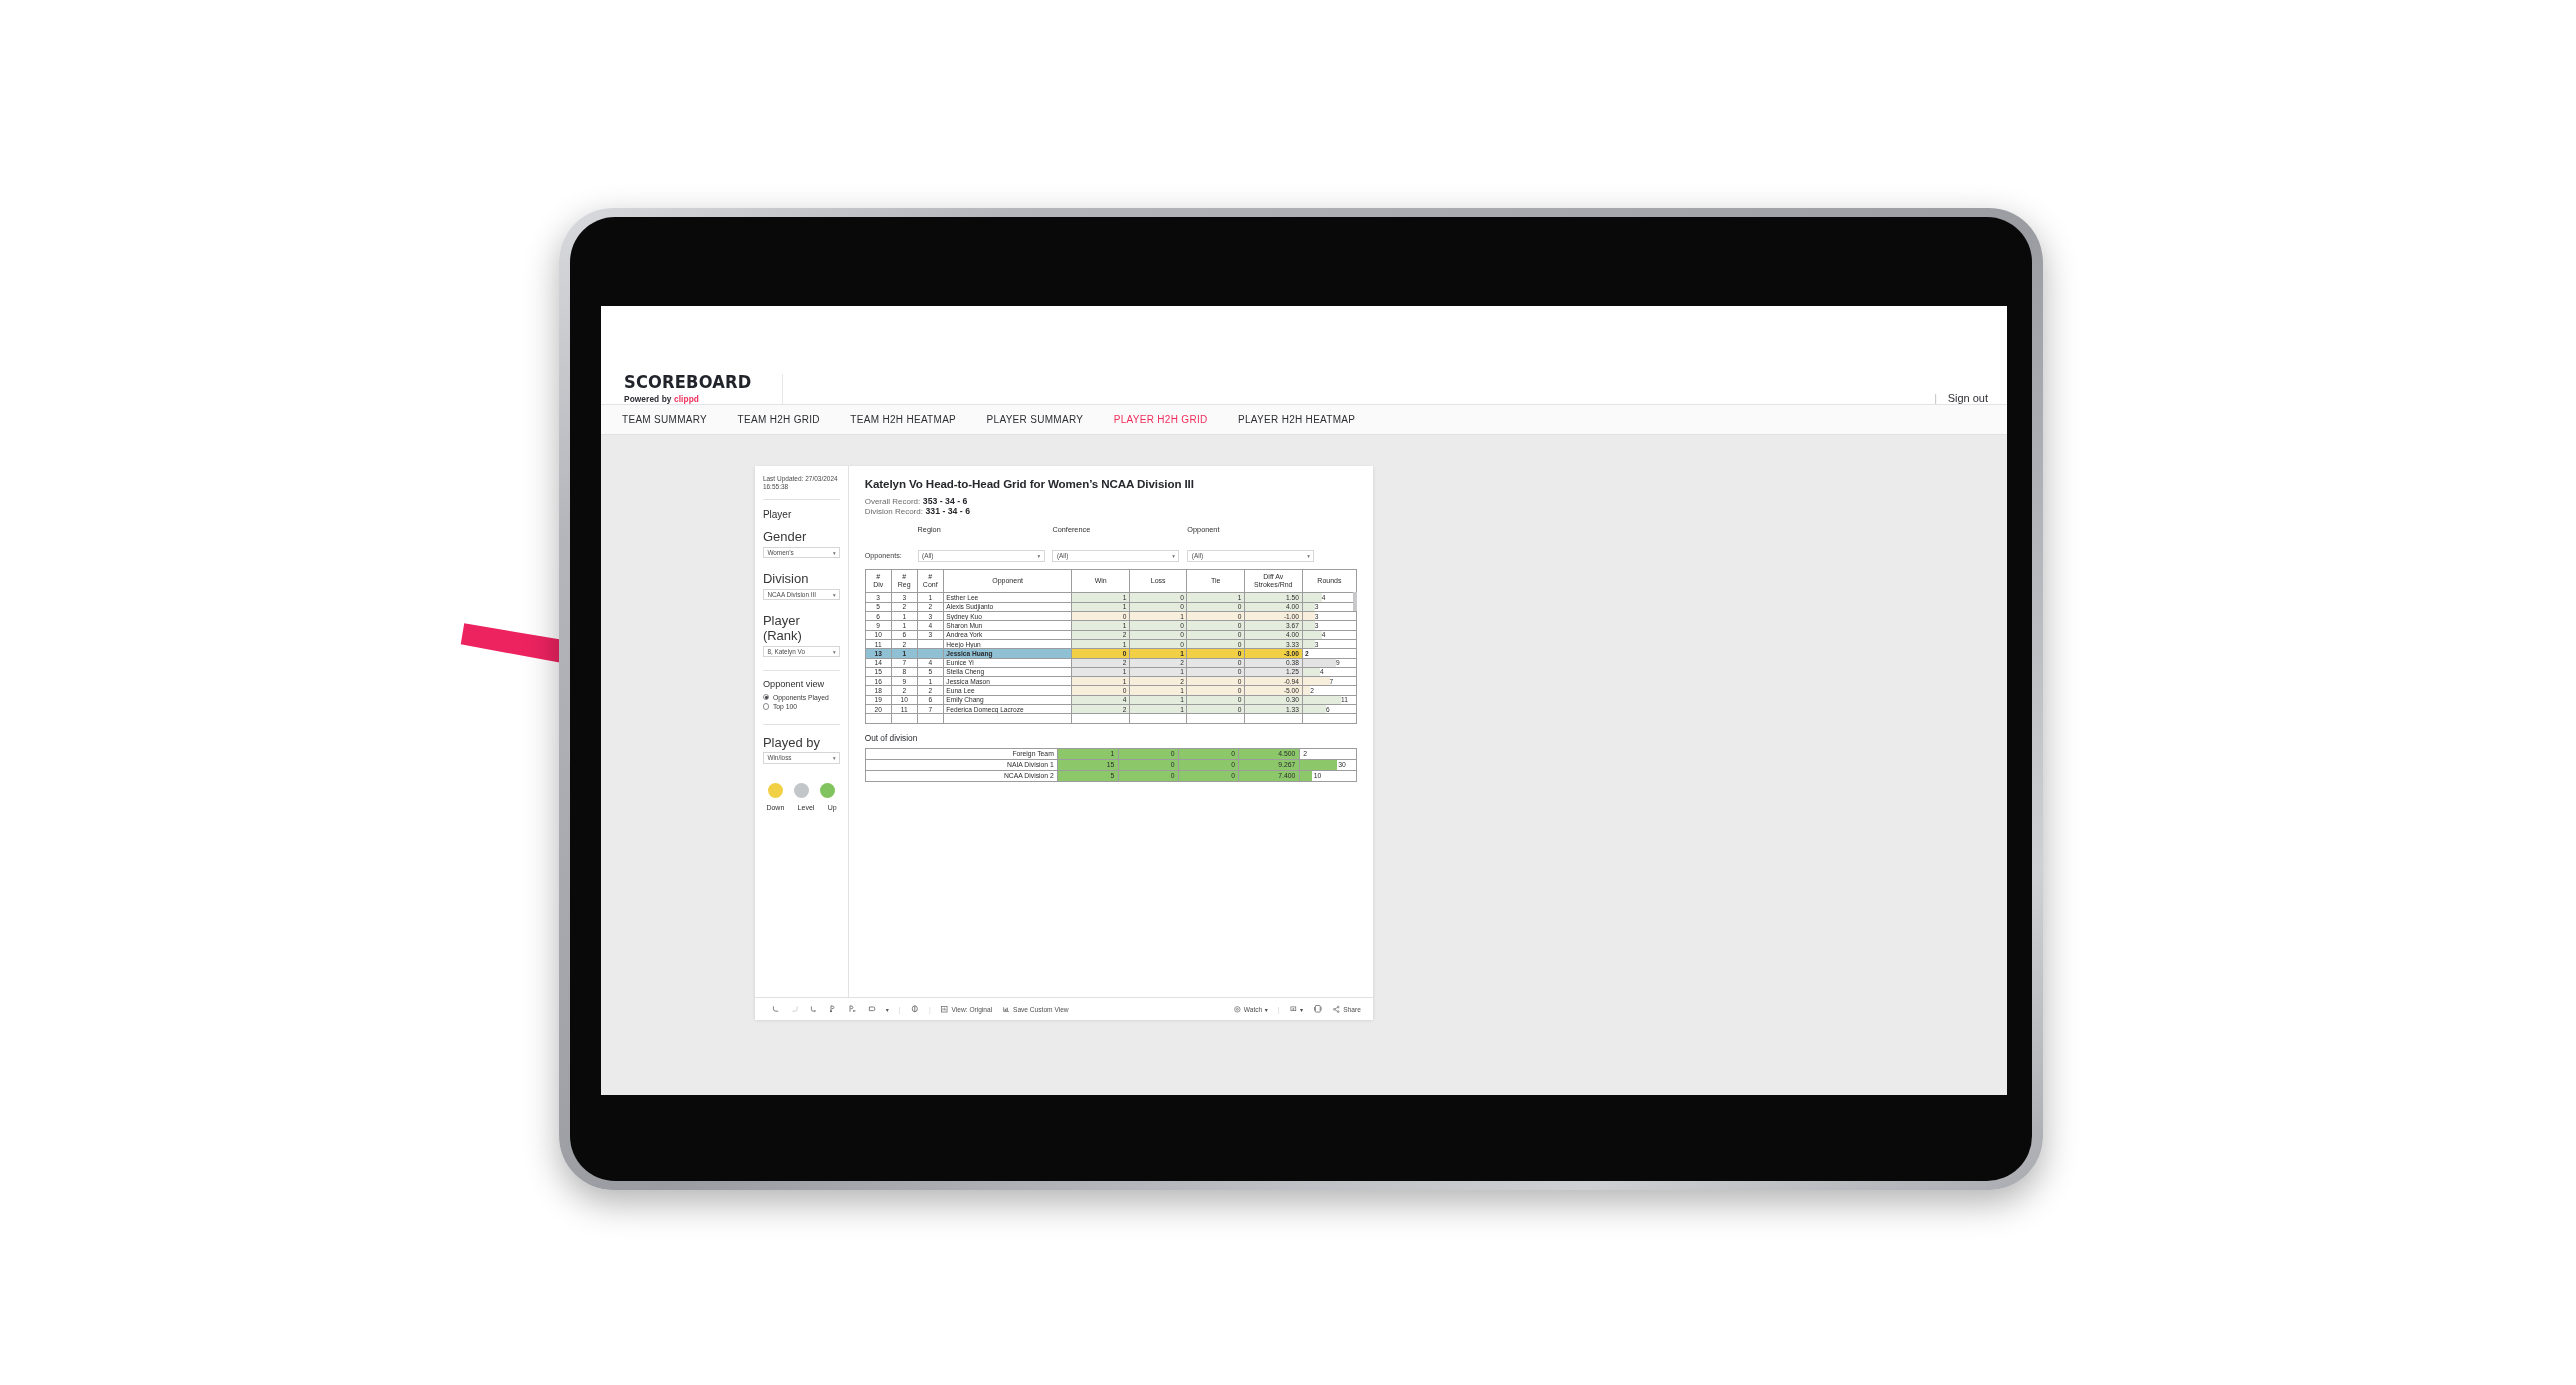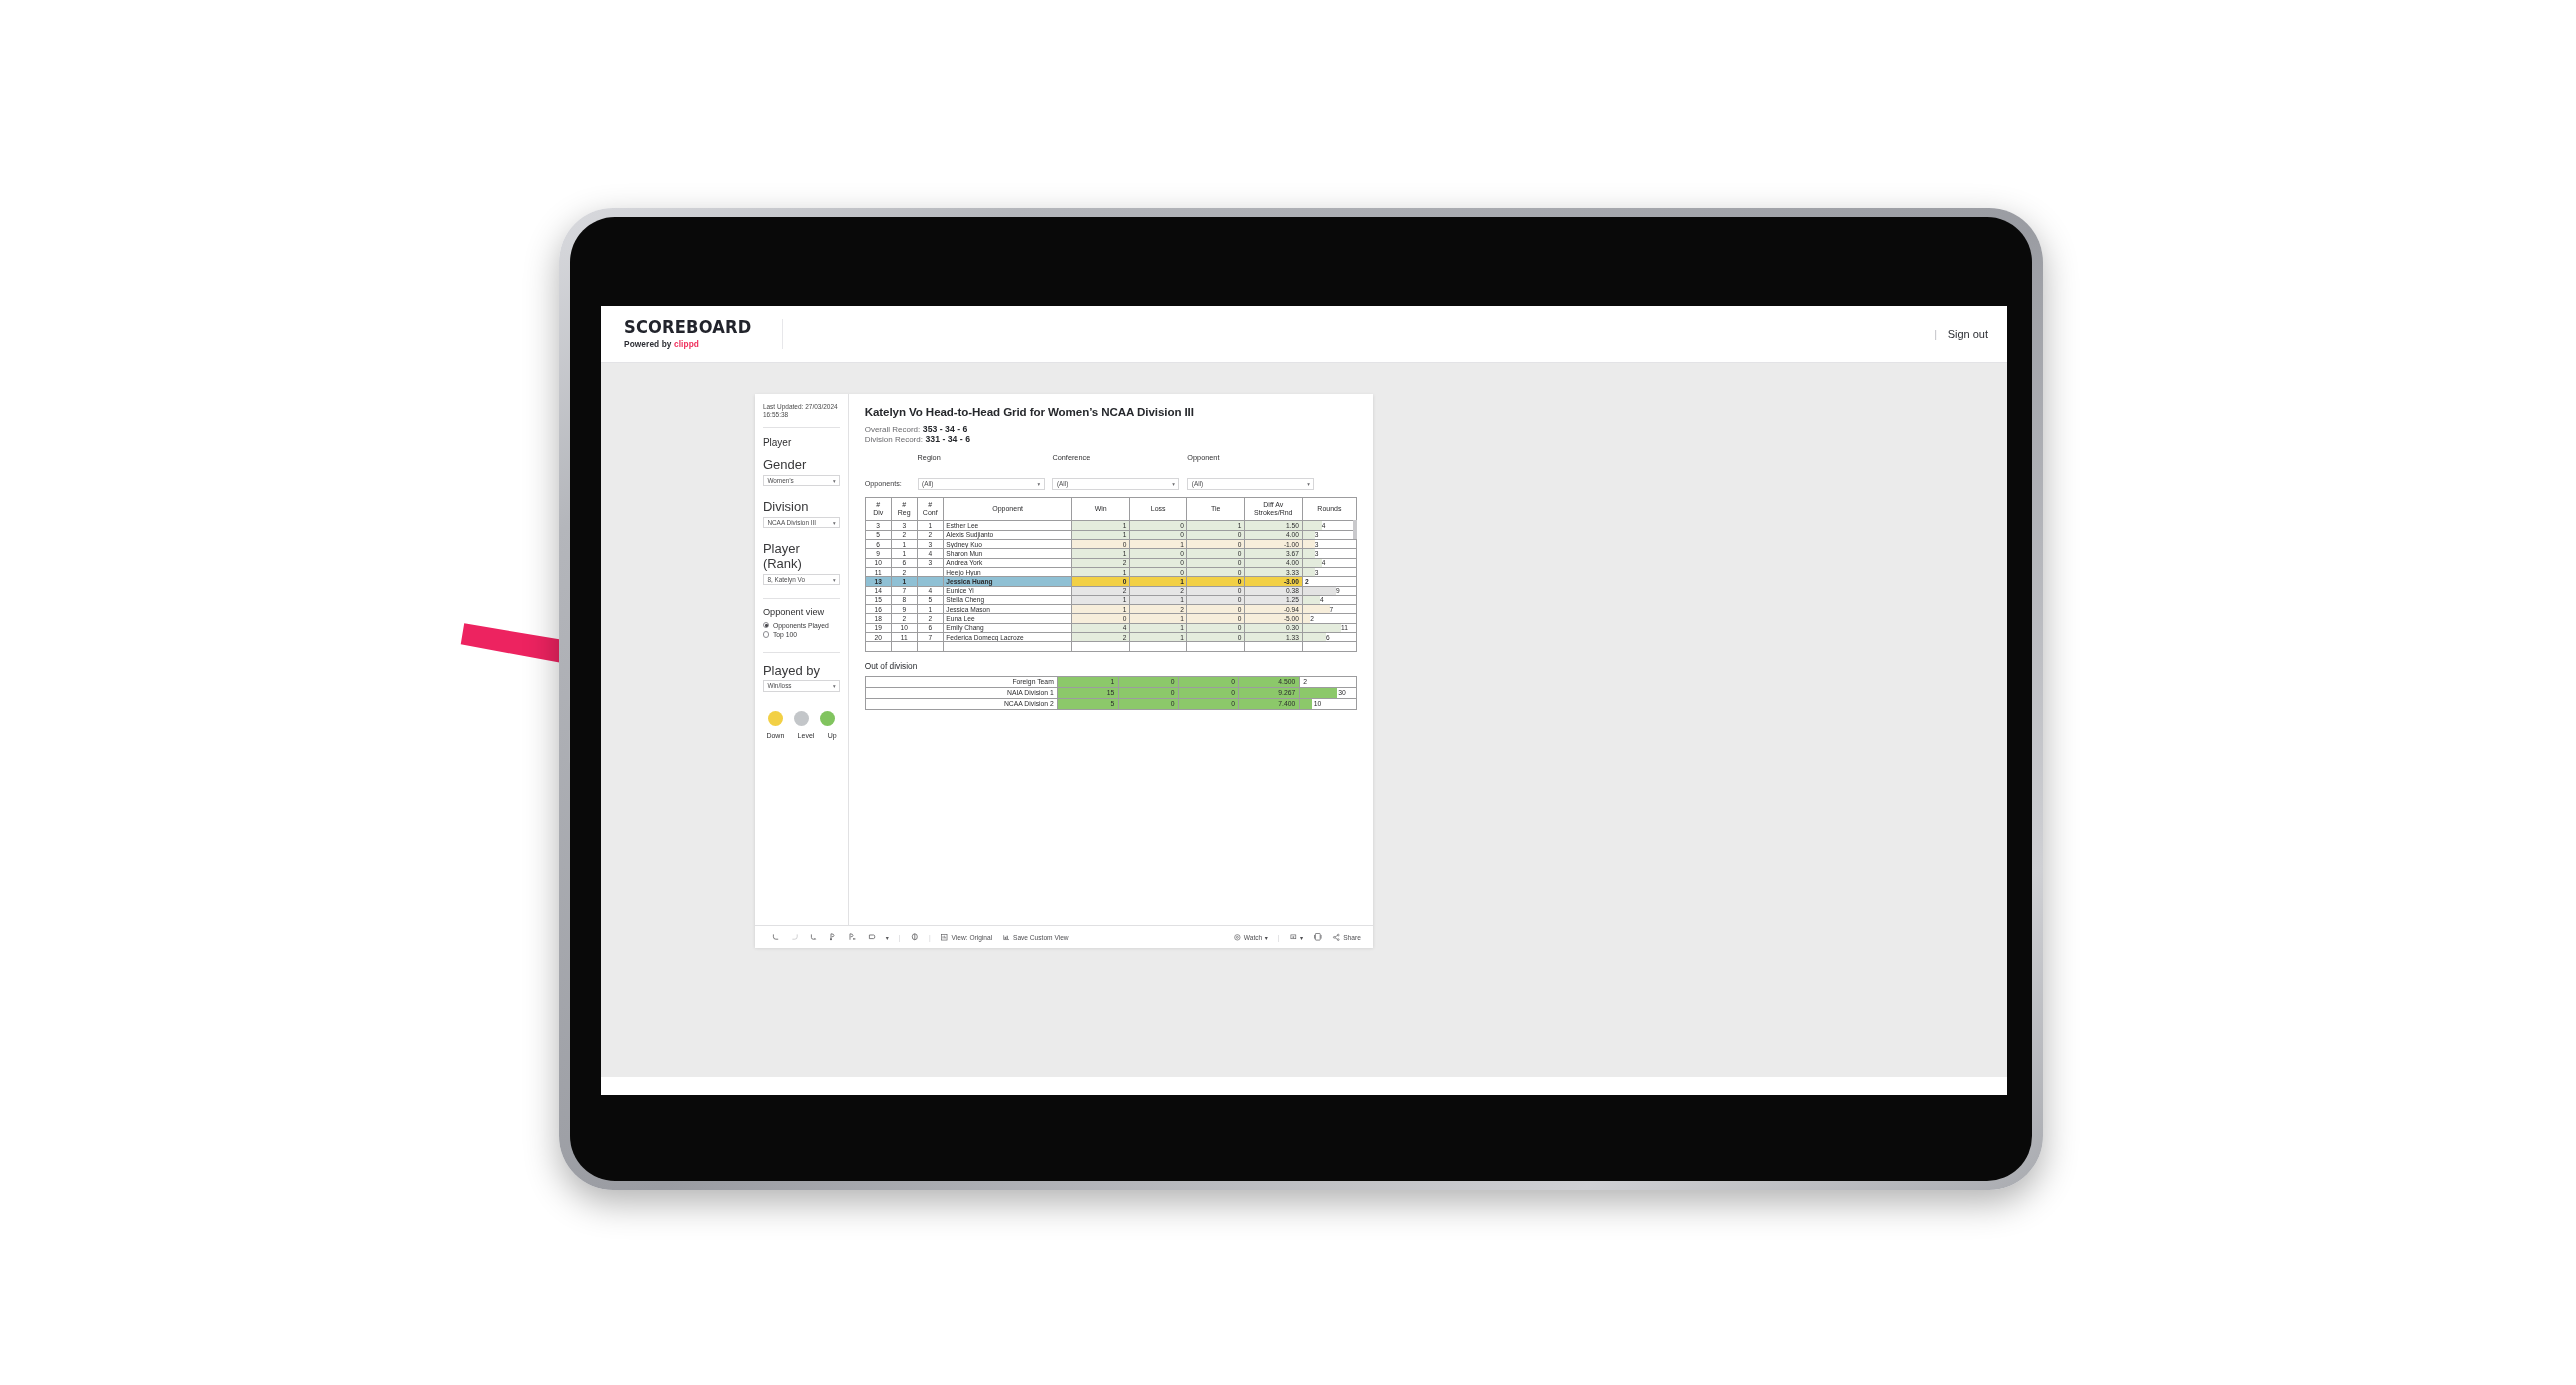--- a/index.html
+++ b/index.html
@@ -53,25 +53,26 @@
   .viewport {
     position: absolute;
     left: 601px; top: 306px;
     width: 1406px; height: 789px;
     background: #ffffff;
     overflow: hidden;
   }
 
   
   .app-header {
-    display: flex; align-items: center;
+    display: flex; align-items: flex-end;
     height: 57px;
     background: #ffffff;
     border-bottom: 0.9px solid #e3e3e6;
     position: relative;
+    margin-top: 42px;
   }
   .brand {
     display: flex; flex-direction: column; justify-content: center;
     padding: 0 21px 0 23px;
     border-right: 0.9px solid #e7e7ea;
     min-width: 138px;
   }
   .brand-name {
     font-family: "DejaVu Sans", sans-serif;
     font-weight: bold;
@@ -358,20 +359,28 @@
           <span>Powered by</span>
           <span class="clippd">clippd</span>
         </div>
       </div>
       <div class="header-right">
         <span class="header-divider">|</span>
         <span>Sign out</span>
       </div>
     </div>
 
+    <div class="subtabs">
+      <div class="subtab">TEAM SUMMARY</div>
+      <div class="subtab">TEAM H2H GRID</div>
+      <div class="subtab">TEAM H2H HEATMAP</div>
+      <div class="subtab">PLAYER SUMMARY</div>
+      <div class="subtab active">PLAYER H2H GRID</div>
+      <div class="subtab">PLAYER H2H HEATMAP</div>
+    </div>
 
     <div class="page-body">
       <div class="dash-card">
         <div class="dash-main">
 
           <div class="filter-panel">
             <div class="last-updated">Last Updated: 27/03/2024 16:55:38</div>
             <div class="fp-rule"></div>
             <div class="fp-title">Player</div>
 

